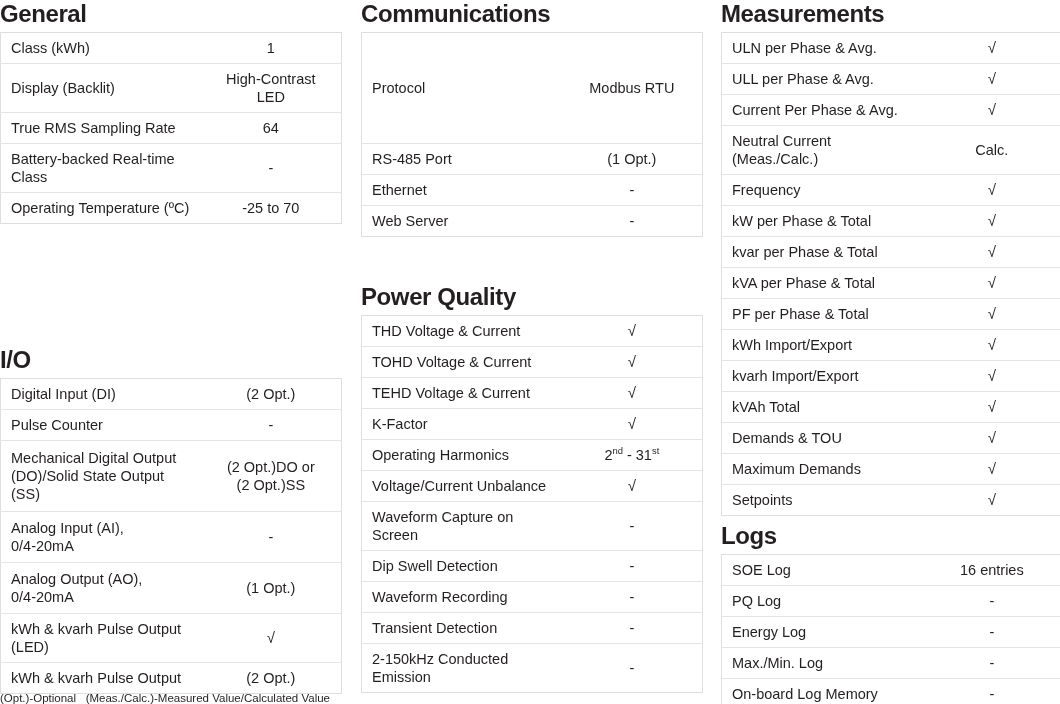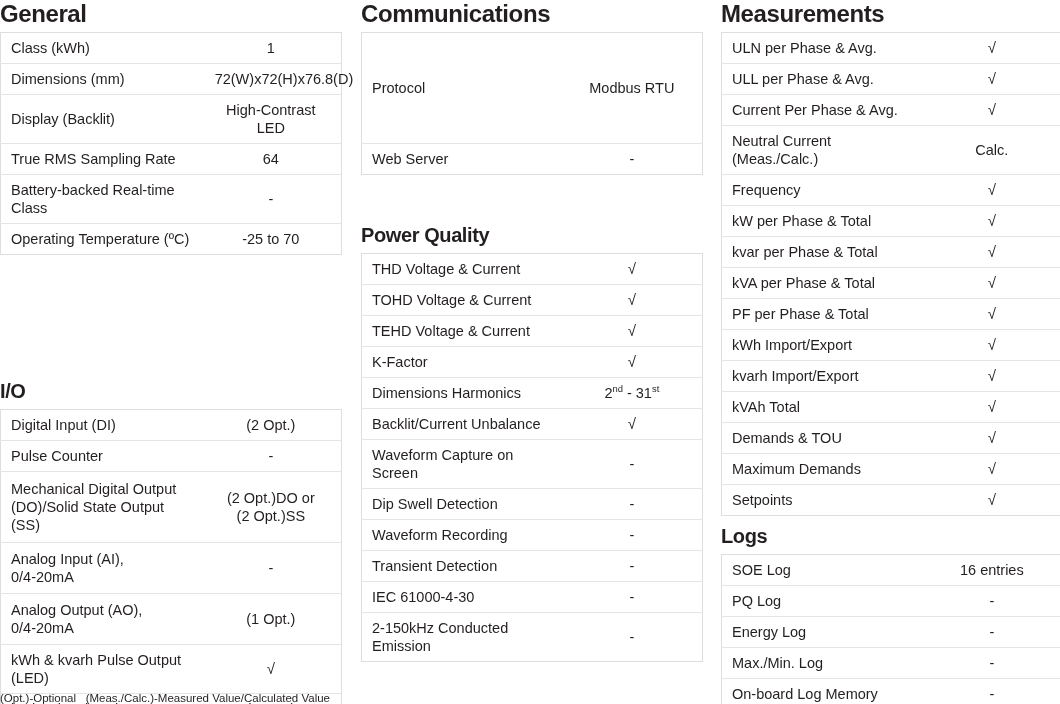--- a/index.html
+++ b/index.html
@@ -88,21 +88,21 @@
     display: inline-block;
     font-size: 15px;
     color: #231f20;
   }
 
   .gap-io { height: 122px; }
   .gap-pq { height: 46px; }
   .gap-logs { height: 6px; }
 
   .mini-title {
-    font-size: 20px;
+    font-size: 24px;
     font-weight: bold;
     letter-spacing: -0.4px;
     line-height: 28px;
     margin: 0 0 4px 0;
   }
 
   .footnote {
     position: absolute;
     left: 0px;
     top: 691px;
@@ -129,24 +129,20 @@
   <div class="col col-general">
 
     <div class="section-title">General</div>
     <table class="spec-table">
       <tbody>
           <tr class="r1">
             <td class="label two-line">Class (kWh)</td>
             <td class="value two-line val-nowrap">1</td>
           </tr>
           <tr class="r1">
-            <td class="label two-line">Dimensions (mm)</td>
-            <td class="value two-line val-nowrap">72(W)x72(H)x76.8(D)</td>
-          </tr>
-          <tr class="r1">
             <td class="label two-line">Display (Backlit)</td>
             <td class="value two-line val-nowrap">High-Contrast LED</td>
           </tr>
           <tr class="r1">
             <td class="label two-line">True RMS Sampling Rate</td>
             <td class="value two-line val-nowrap">64</td>
           </tr>
           <tr class="r1">
             <td class="label two-line">Battery-backed Real-time Class</td>
             <td class="value two-line val-nowrap"><span class="dash">-</span></td>
@@ -202,20 +198,28 @@
   <div class="col col-comms">
 
     <div class="section-title">Communications</div>
     <table class="spec-table">
       <tbody>
           <tr class="r-tall">
             <td class="label two-line">Protocol</td>
             <td class="value two-line val-nowrap">Modbus  RTU</td>
           </tr>
           <tr class="r1">
+            <td class="label two-line">RS-485 Port</td>
+            <td class="value two-line val-nowrap">(1 Opt.)</td>
+          </tr>
+          <tr class="r1">
+            <td class="label two-line">Ethernet</td>
+            <td class="value two-line val-nowrap"><span class="dash">-</span></td>
+          </tr>
+          <tr class="r1">
             <td class="label two-line">Web Server</td>
             <td class="value two-line val-nowrap"><span class="dash">-</span></td>
           </tr>
         </tbody>
     </table>
 
     <div class="gap-pq"></div>
 
     <div class="mini-title">Power Quality</div>
     <table class="spec-table">
@@ -230,45 +234,41 @@
           </tr>
           <tr class="r1">
             <td class="label two-line">TEHD Voltage &amp; Current</td>
             <td class="value two-line val-nowrap"><span class="check">√</span></td>
           </tr>
           <tr class="r1">
             <td class="label two-line">K-Factor</td>
             <td class="value two-line val-nowrap"><span class="check">√</span></td>
           </tr>
           <tr class="r1">
-            <td class="label two-line">Dimensions Harmonics</td>
+            <td class="label two-line">Operating Harmonics</td>
             <td class="value two-line val-nowrap">2<sup>nd</sup> - 31<sup>st</sup></td>
           </tr>
           <tr class="r1">
-            <td class="label two-line">Backlit/Current Unbalance</td>
+            <td class="label two-line">Voltage/Current Unbalance</td>
             <td class="value two-line val-nowrap"><span class="check">√</span></td>
           </tr>
           <tr class="r1">
             <td class="label two-line">Waveform Capture on Screen</td>
             <td class="value two-line val-nowrap"><span class="dash">-</span></td>
           </tr>
           <tr class="r1">
             <td class="label two-line">Dip Swell Detection</td>
             <td class="value two-line val-nowrap"><span class="dash">-</span></td>
           </tr>
           <tr class="r1">
             <td class="label two-line">Waveform Recording</td>
             <td class="value two-line val-nowrap"><span class="dash">-</span></td>
           </tr>
           <tr class="r1">
             <td class="label two-line">Transient Detection</td>
-            <td class="value two-line val-nowrap"><span class="dash">-</span></td>
-          </tr>
-          <tr class="r1">
-            <td class="label two-line">IEC 61000-4-30</td>
             <td class="value two-line val-nowrap"><span class="dash">-</span></td>
           </tr>
           <tr class="r1">
             <td class="label two-line">2-150kHz Conducted Emission</td>
             <td class="value two-line val-nowrap"><span class="dash">-</span></td>
           </tr>
         </tbody>
     </table>
 
   </div>

